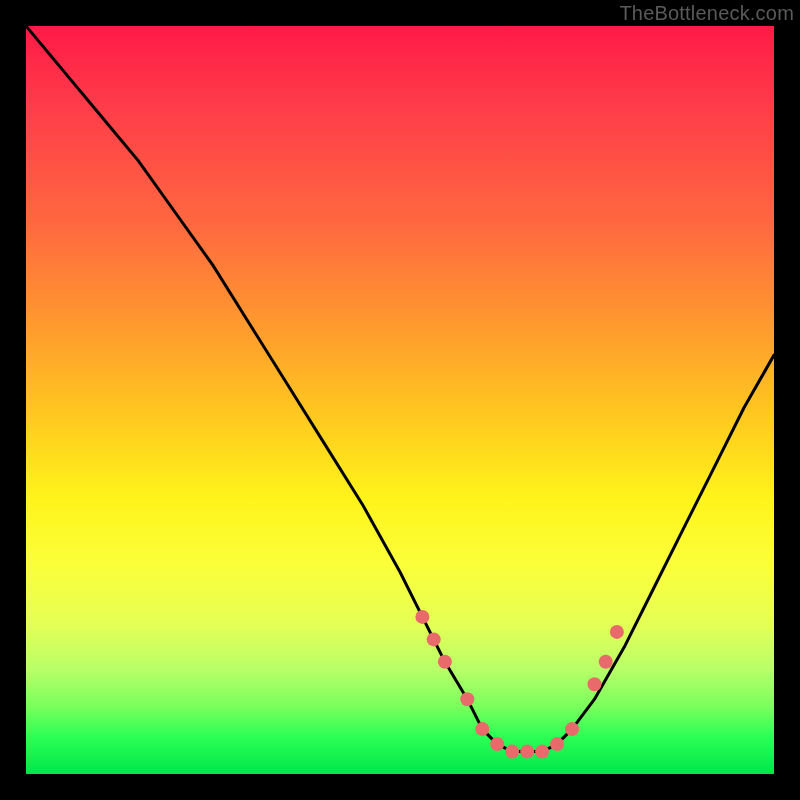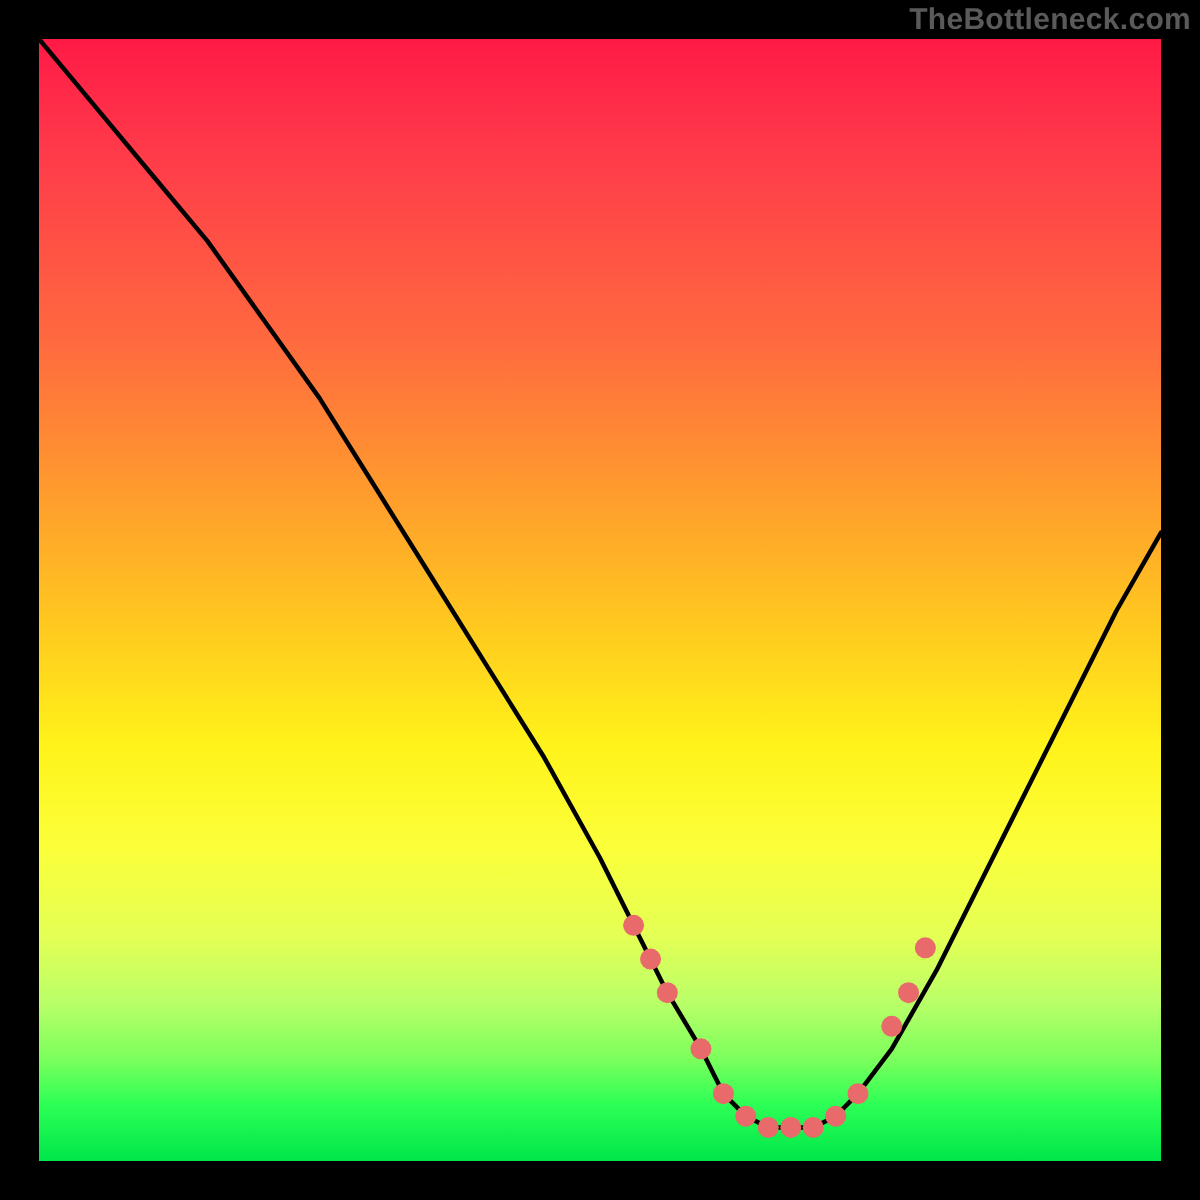--- a/index.html
+++ b/index.html
@@ -48,21 +48,21 @@
     width: 748px;
     height: 748px;
     pointer-events: none;
   }
   .watermark {
     position: absolute;
     top: 2px;
     right: 6px;
     color: #5a5a5a;
     font-size: 20px;
-    font-weight: 700;
+    font-weight: 400;
     letter-spacing: 0.2px;
   }
 </style>
 </head>
 <body>
 
 <div class="frame">
   <div class="plot"></div>
   <svg class="curve" viewBox="0 0 748 748">
     <g id="curve-path">

